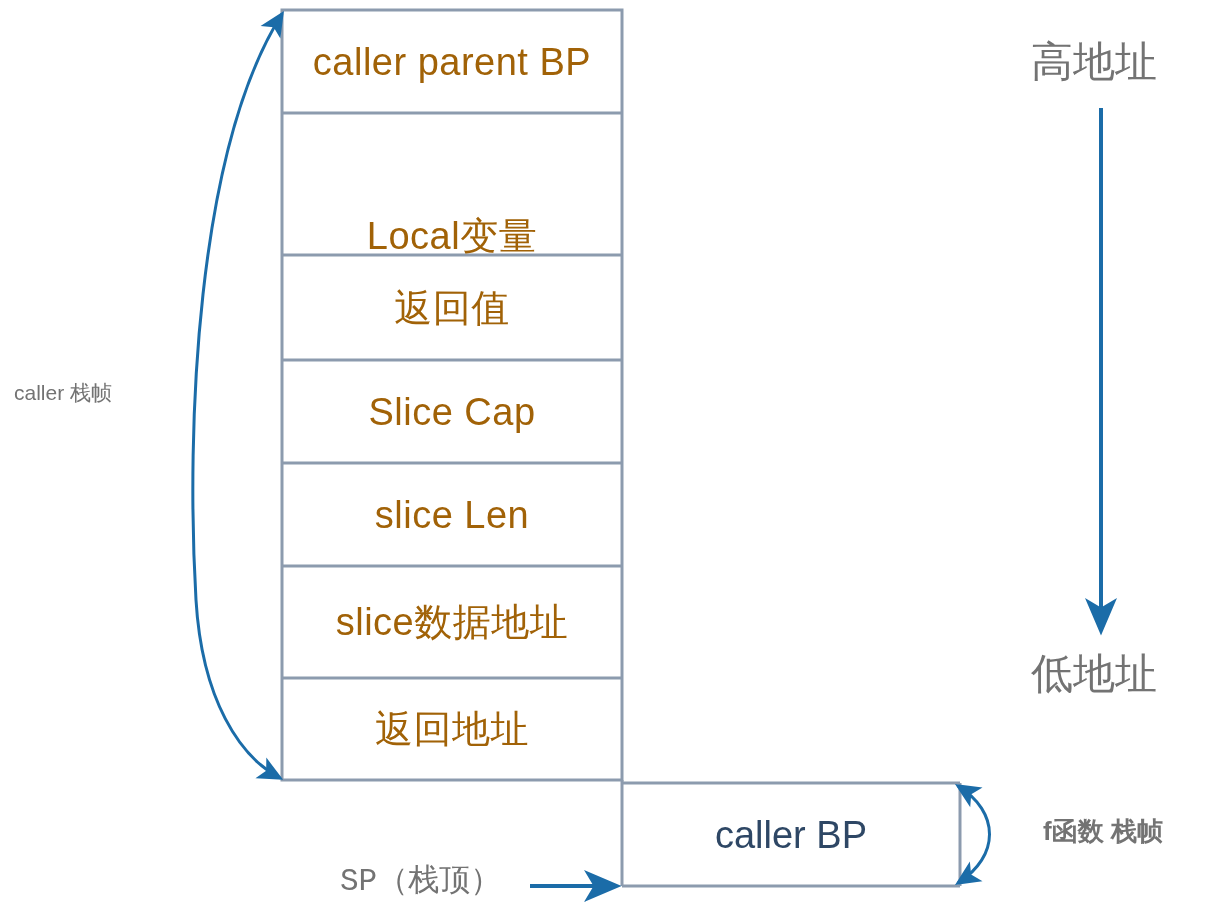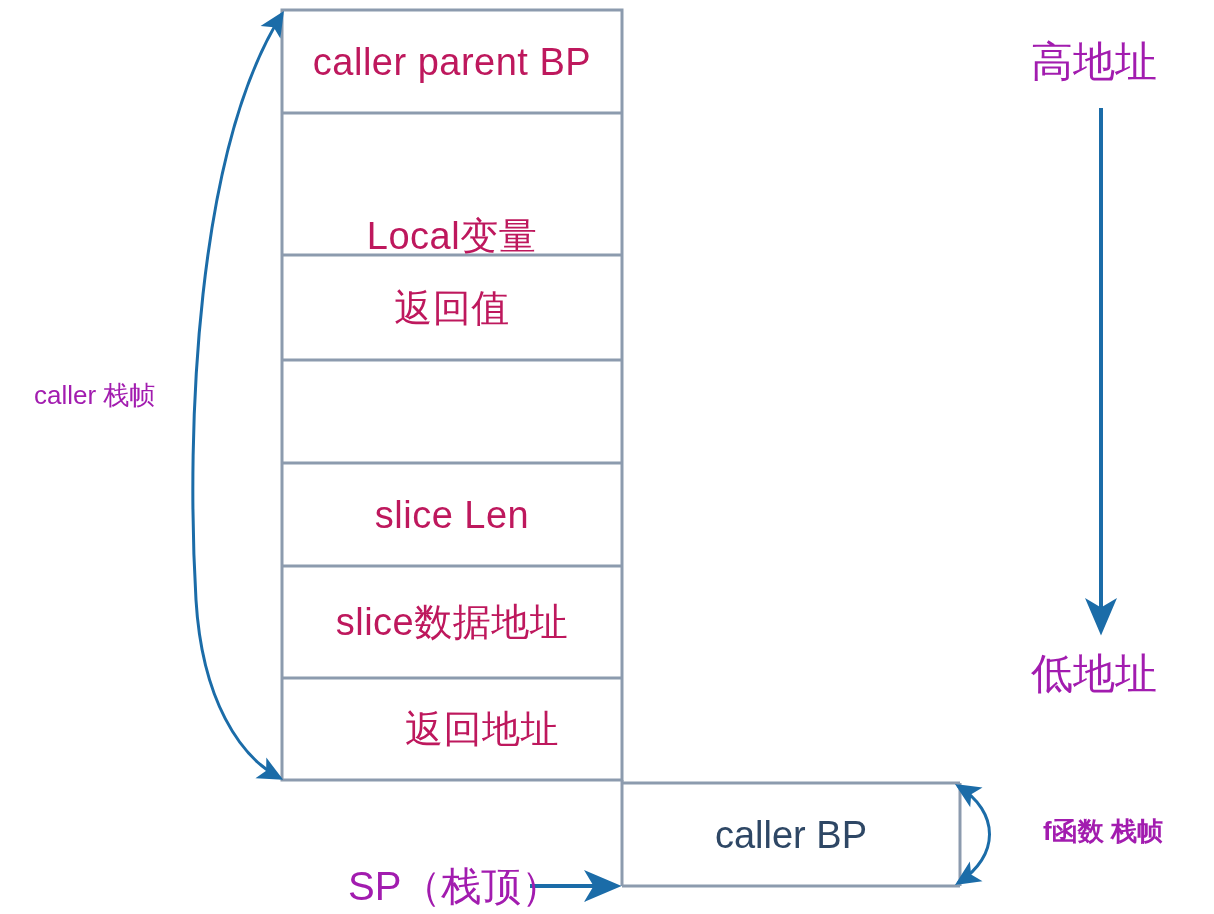--- a/index.html
+++ b/index.html
@@ -31,34 +31,34 @@
 
   
   .stack-cell {
     position: absolute;
     left: 282px;
     width: 340px;
     box-sizing: border-box;
     display: flex;
     align-items: center;
     justify-content: center;
-    color: #be185d;
+    color: #a16207;
     font-size: 38px;
     font-weight: 400;
     letter-spacing: 0.5px;
     line-height: 1;
     white-space: nowrap;
   }
   .cell-0 { top: 10px;  height: 103px; }
   .cell-1 { top: 113px; height: 142px; align-items: flex-end; }
   .cell-2 { top: 255px; height: 105px; border-radius: 22px; }
   .cell-3 { top: 360px; height: 103px; }
   .cell-4 { top: 463px; height: 103px; }
   .cell-5 { top: 566px; height: 112px; border-radius: 32px; }
-  .cell-6 { top: 678px; height: 102px; margin-left: 30px; }
+  .cell-6 { top: 678px; height: 102px; }
 
   .callee-cell {
     position: absolute;
     left: 622px;
     top: 783px;
     width: 338px;
     height: 103px;
     box-sizing: border-box;
     display: flex;
     align-items: center;
@@ -66,50 +66,50 @@
     color: #2e4765;
     font-size: 38px;
     line-height: 1;
     white-space: nowrap;
     border-radius: 22px;
   }
 
   
   .annot {
     position: absolute;
-    color: #a21caf;
+    color: #737373;
     white-space: nowrap;
     line-height: 1;
   }
   .annot-caller-frame {
     left: 14px;
     top: 382px;
-    font-size: 26px;
-    margin-left: 20px;
+    font-size: 21px;
   }
   .annot-high-addr {
     left: 1031px;
     top: 41px;
     font-size: 42px;
   }
   .annot-low-addr {
     left: 1031px;
     top: 653px;
     font-size: 42px;
   }
   .annot-f-frame {
     left: 1043px;
     top: 818px;
     font-size: 26px;
     font-weight: bold;
   }
   .annot-sp {
-    left: 348px;
+    left: 340px;
     top: 866px;
-    font-size: 40px;
+    font-size: 31px;
+    font-family: Liberation Mono, monospace;
   }
 </style>
 </head>
 <body>
 
 <div id="diagram-root">
 
   <svg id="diagram-svg" viewBox="0 0 1214 914">
     <defs>
       <marker id="arrow-blue-end" markerWidth="9" markerHeight="9" refX="7.2" refY="4.5" orient="auto" markerUnits="strokeWidth">
@@ -153,20 +153,23 @@
 
   <div class="stack-cell cell-0">
     <span>caller parent BP</span>
   </div>
   <div class="stack-cell cell-1">
     <span>Local变量</span>
   </div>
   <div class="stack-cell cell-2">
     <span>返回值</span>
   </div>
+  <div class="stack-cell cell-3">
+    <span>Slice Cap</span>
+  </div>
   <div class="stack-cell cell-4">
     <span>slice Len</span>
   </div>
   <div class="stack-cell cell-5">
     <span>slice数据地址</span>
   </div>
   <div class="stack-cell cell-6">
     <span>返回地址</span>
   </div>
 

